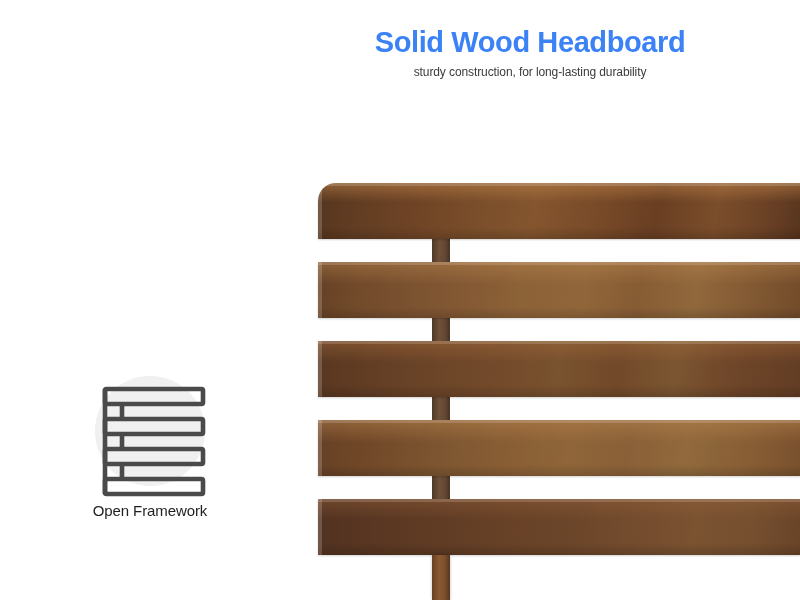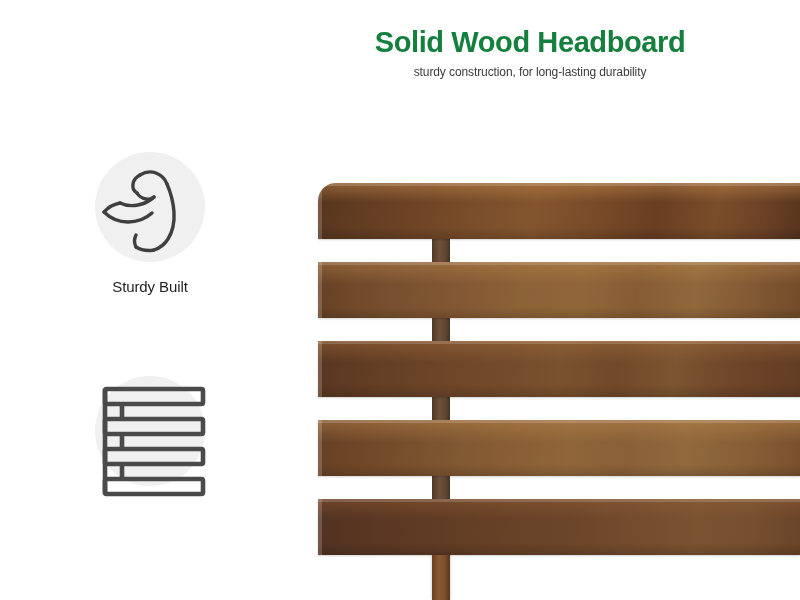--- a/index.html
+++ b/index.html
@@ -25,21 +25,21 @@
   .header {
     position: absolute;
     left: 300px;
     top: 26px;
     width: 460px;
     text-align: center;
   }
   .title {
     font-size: 29px;
     font-weight: bold;
-    color: #15803d;
+    color: #3b82f6;
     letter-spacing: -0.4px;
     line-height: 1.15;
     white-space: nowrap;
   }
   .subtitle {
     margin-top: 6px;
     font-size: 12px;
     font-weight: normal;
     color: #3b3b3d;
     letter-spacing: -0.1px;
@@ -120,63 +120,39 @@
 </head>
 <body>
 
 <div class="canvas">
 
   <div class="header">
     <div class="title">Solid Wood Headboard</div>
     <div class="subtitle">sturdy construction, for long-lasting durability</div>
   </div>
 
-  <div class="feature feature-a">
-    <div class="icon-circle">
-      <svg width="108" height="104" viewBox="0 0 108 104">
-        <g fill="none" stroke="#3f3f3f" stroke-width="3.4" stroke-linecap="round" stroke-linejoin="round">
-
-          <path d="M44 20 q-6 3 -7 9 q-1 6 4 9"></path>
-          <path d="M44 20 q8 -5 16 -2 q8 3 11 11"></path>
-
-          <path d="M41 38 q3 5 9 6 q5 1 8 -2"></path>
-
-          <path d="M71 29 q6 14 7 28 q1 16 -6 27 q-5 8 -14 11"></path>
-
-          <path d="M58 42 q-6 6 -16 8 q-10 2 -18 -2"></path>
-
-          <path d="M24 48 q-10 2 -16 9"></path>
-
-          <path d="M8 57 q10 10 24 10 q14 0 24 -9"></path>
-
-          <path d="M58 95 q-10 2 -18 -3"></path>
-          <path d="M40 92 q-3 -6 0 -12"></path>
-        </g>
-      </svg>
-    </div>
-    <div class="feature-label">Sturdy Built</div>
-  </div>
 
   <div class="feature feature-b">
     <div class="icon-circle">
       <svg width="118" height="104" viewBox="0 0 118 104">
         <g fill="none" stroke="#4a4a4a" stroke-width="4.6" stroke-linejoin="miter">
 
           <rect x="14" y="10" width="98" height="15" rx="1.5"></rect>
           <rect x="14" y="40" width="98" height="15" rx="1.5"></rect>
           <rect x="14" y="70" width="98" height="15" rx="1.5"></rect>
           <rect x="14" y="100" width="98" height="15" rx="1.5"></rect>
 
           <path d="M14 10 L14 115"></path>
           <path d="M31 25 L31 40"></path>
           <path d="M31 55 L31 70"></path>
           <path d="M31 85 L31 100"></path>
         </g>
       </svg>
     </div>
+    <div class="feature-label">Open Framework</div>
   </div>
 
   <div class="headboard">
 
     <div class="post" style="left:114px; top:183px; width:18px; height:417px;
                 background:linear-gradient(90deg,#4f3a28 0%,#6f5139 40%,#624634 75%,#46321f 100%);"></div>
 
     <div class="slat" style="top:183px; height:56px; border-radius:18px 0 0 0;
                 background:
                   linear-gradient(180deg, rgba(190,132,74,0.55) 0%, rgba(0,0,0,0) 34%),

